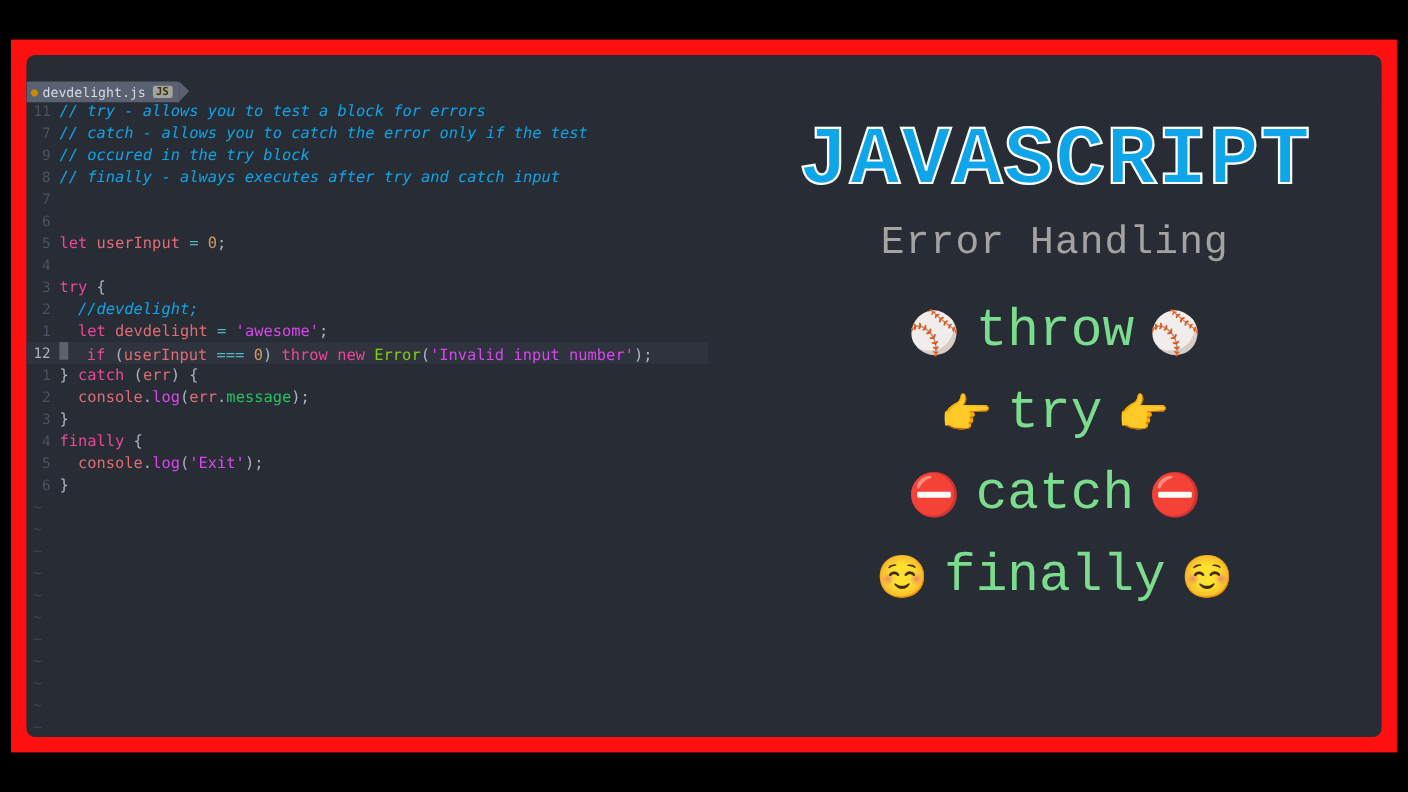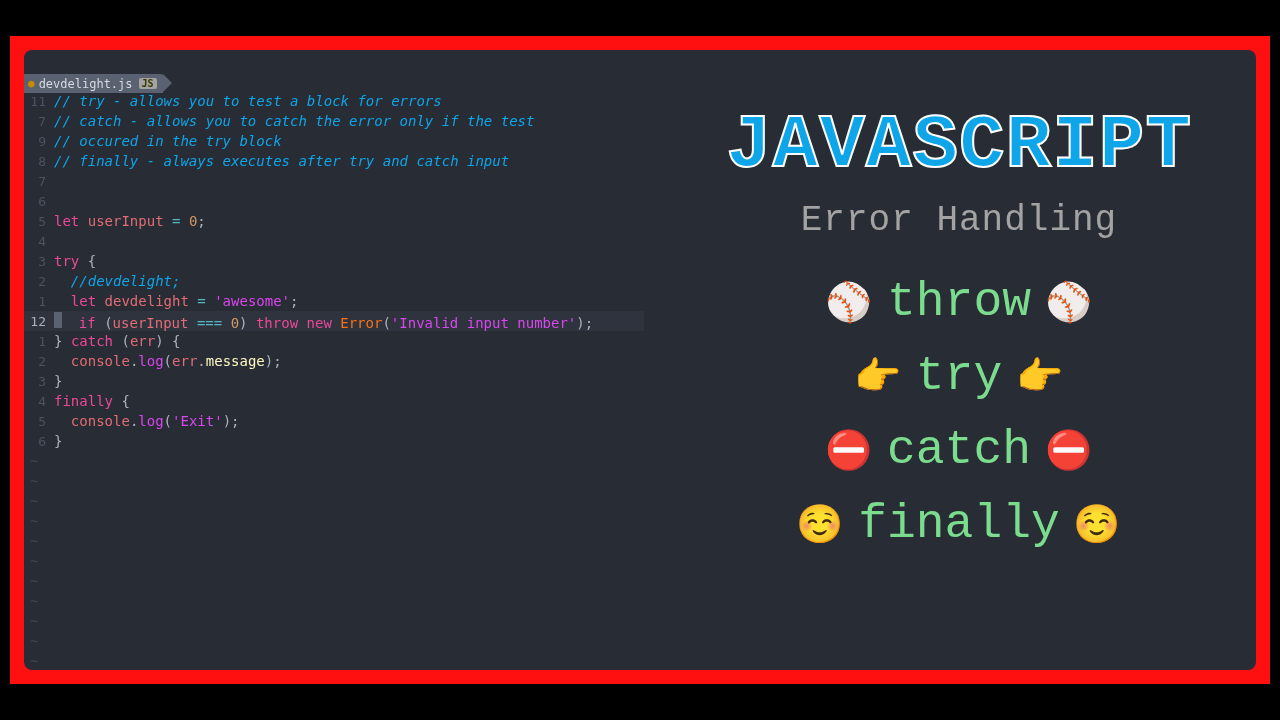--- a/index.html
+++ b/index.html
@@ -29,24 +29,24 @@
   .gut-cur { color:#abb2bf; }
   .line.current { background:#2f333d; }
   .cursor { display:inline-block; width:8px; height:16px; background:#5c6370; margin-right:0px;}
   .ct { color:#abb2bf; }
   .cm { color:#0ea5e9; font-style:italic; }
   .kw { color:#ec4899; }
   .vr { color:#e06c75; }
   .nm { color:#d19a66; }
   .st { color:#d946ef; }
   .fn { color:#d946ef; }
-  .cl { color:#f97316; }
+  .cl { color:#84cc16; }
   .op { color:#56b6c2; }
   .pn { color:#abb2bf; }
-  .pr { color:#fef9c3; }
+  .pr { color:#22c55e; }
   .tilde { color:#3e4451; padding-left:6px; font-size:14px; height:20px; line-height:20px;}
   
   .overlay { position:absolute; top:58px; left:640px; width:590px; text-align:center; }
   .h1 { font-family:'Courier New',monospace; font-weight:900; font-size:76px; color:#0ea5e9; -webkit-text-stroke:2px #fff; letter-spacing:1px; line-height:1; }
   .h2 { font-family:'Courier New',monospace; font-size:36px; color:#a3a3a3; margin-top:16px; letter-spacing:1px;}
   .kwline { font-family:'Courier New',monospace; font-size:48px; color:#7bdc8e; margin-top:34px; display:flex; justify-content:center; align-items:center; gap:14px;}
   .kwline2 { margin-top:20px; }
   .emoji { font-size:38px; font-family:'Apple Color Emoji','Segoe UI Emoji',sans-serif; font-style:normal;}
 </style>
 </head>

